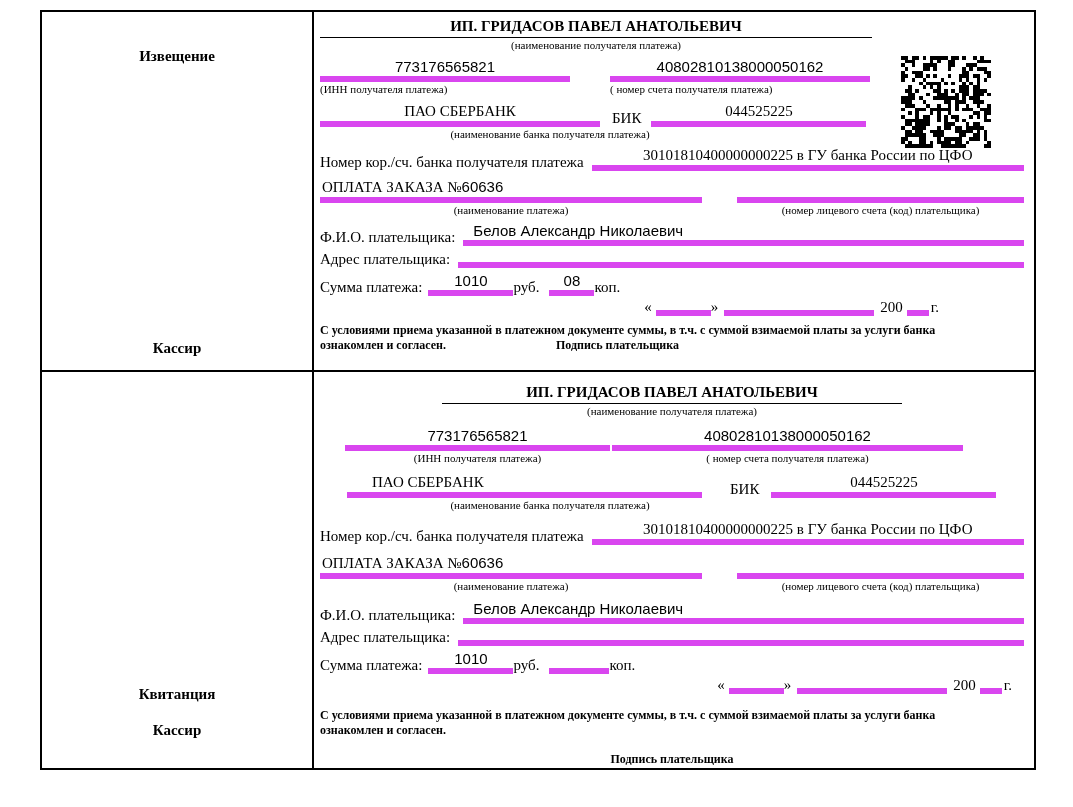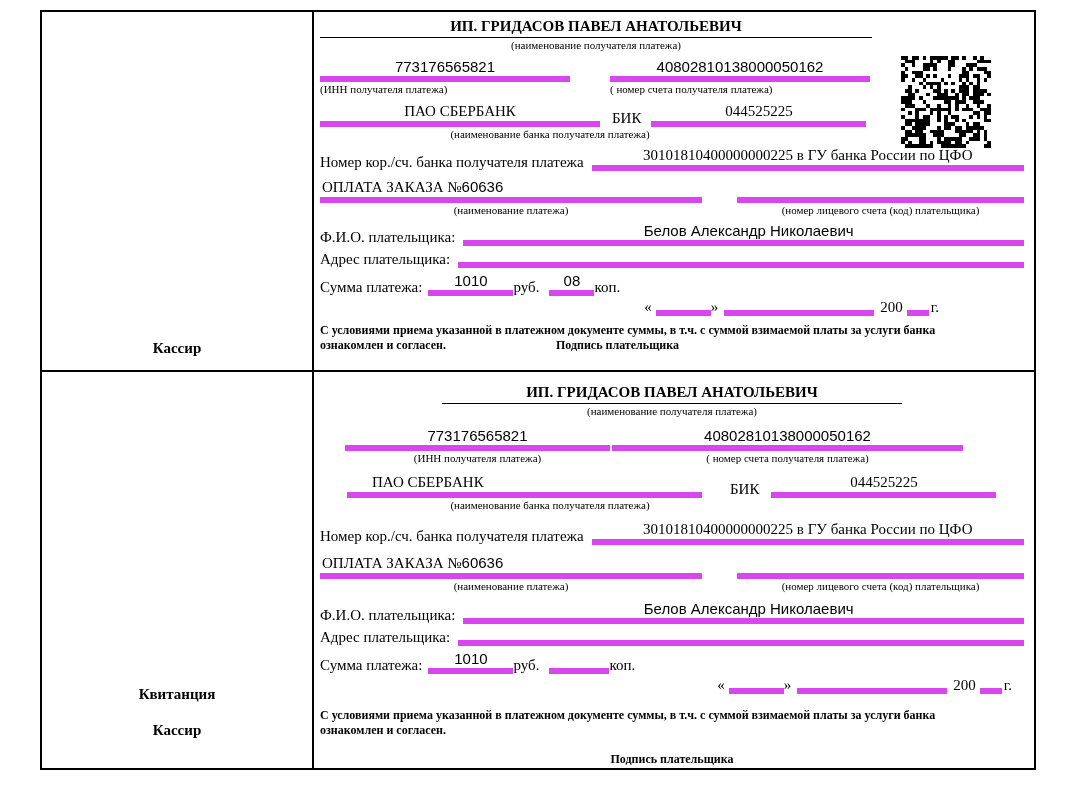--- a/index.html
+++ b/index.html
@@ -68,21 +68,21 @@
   .corr-u { flex:1; margin-left:8px; }
   .s2 .corr-row { margin-top:8px; }
 
   .purp-row { margin-top:6px; }
   .purp-u1 { width:382px; padding-left:2px; }
   .purp-u2 { flex:1; margin-left:35px; }
   .purp-cap1 { width:382px; text-align:center; }
   .purp-cap2 { flex:1; margin-left:35px; text-align:center; }
   .s2 .purp-row { margin-top:8px; }
 
-  .fio-row { margin-top:4px;text-align:center; }
+  .fio-row { margin-top:4px; }
   .fio-u { flex:1; margin-left:8px; padding-left:10px; }
   .s2 .fio-row { margin-top:6px; }
   .addr-row { margin-top:3px; }
   .addr-u { flex:1; margin-left:8px; }
   .amount-row { margin-top:3px; }
   .rub-u { width:85px; margin-left:6px; }
   .kop-u { width:45px; margin-left:10px; }
   .s2 .kop-u { width:60px; }
   .lbl-ml { }
 
@@ -97,20 +97,21 @@
   .sig-inline { margin-left:110px; }
   .sig-center { text-align:center; margin-top:6px; }
 </style>
 </head>
 <body>
 
 <div class="page">
 
   <div class="box box1 s1">
     <div class="left-col">
+      <div class="left-label pos-izv">Извещение</div>
       <div class="left-label pos-kas1">Кассир</div>
     </div>
     <div class="right-col">
 
 
       <div class="qr">
           <i style="background:#000"></i>
           <i style="background:#000"></i>
           <i style="background:#fff"></i>
           <i style="background:#000"></i>

